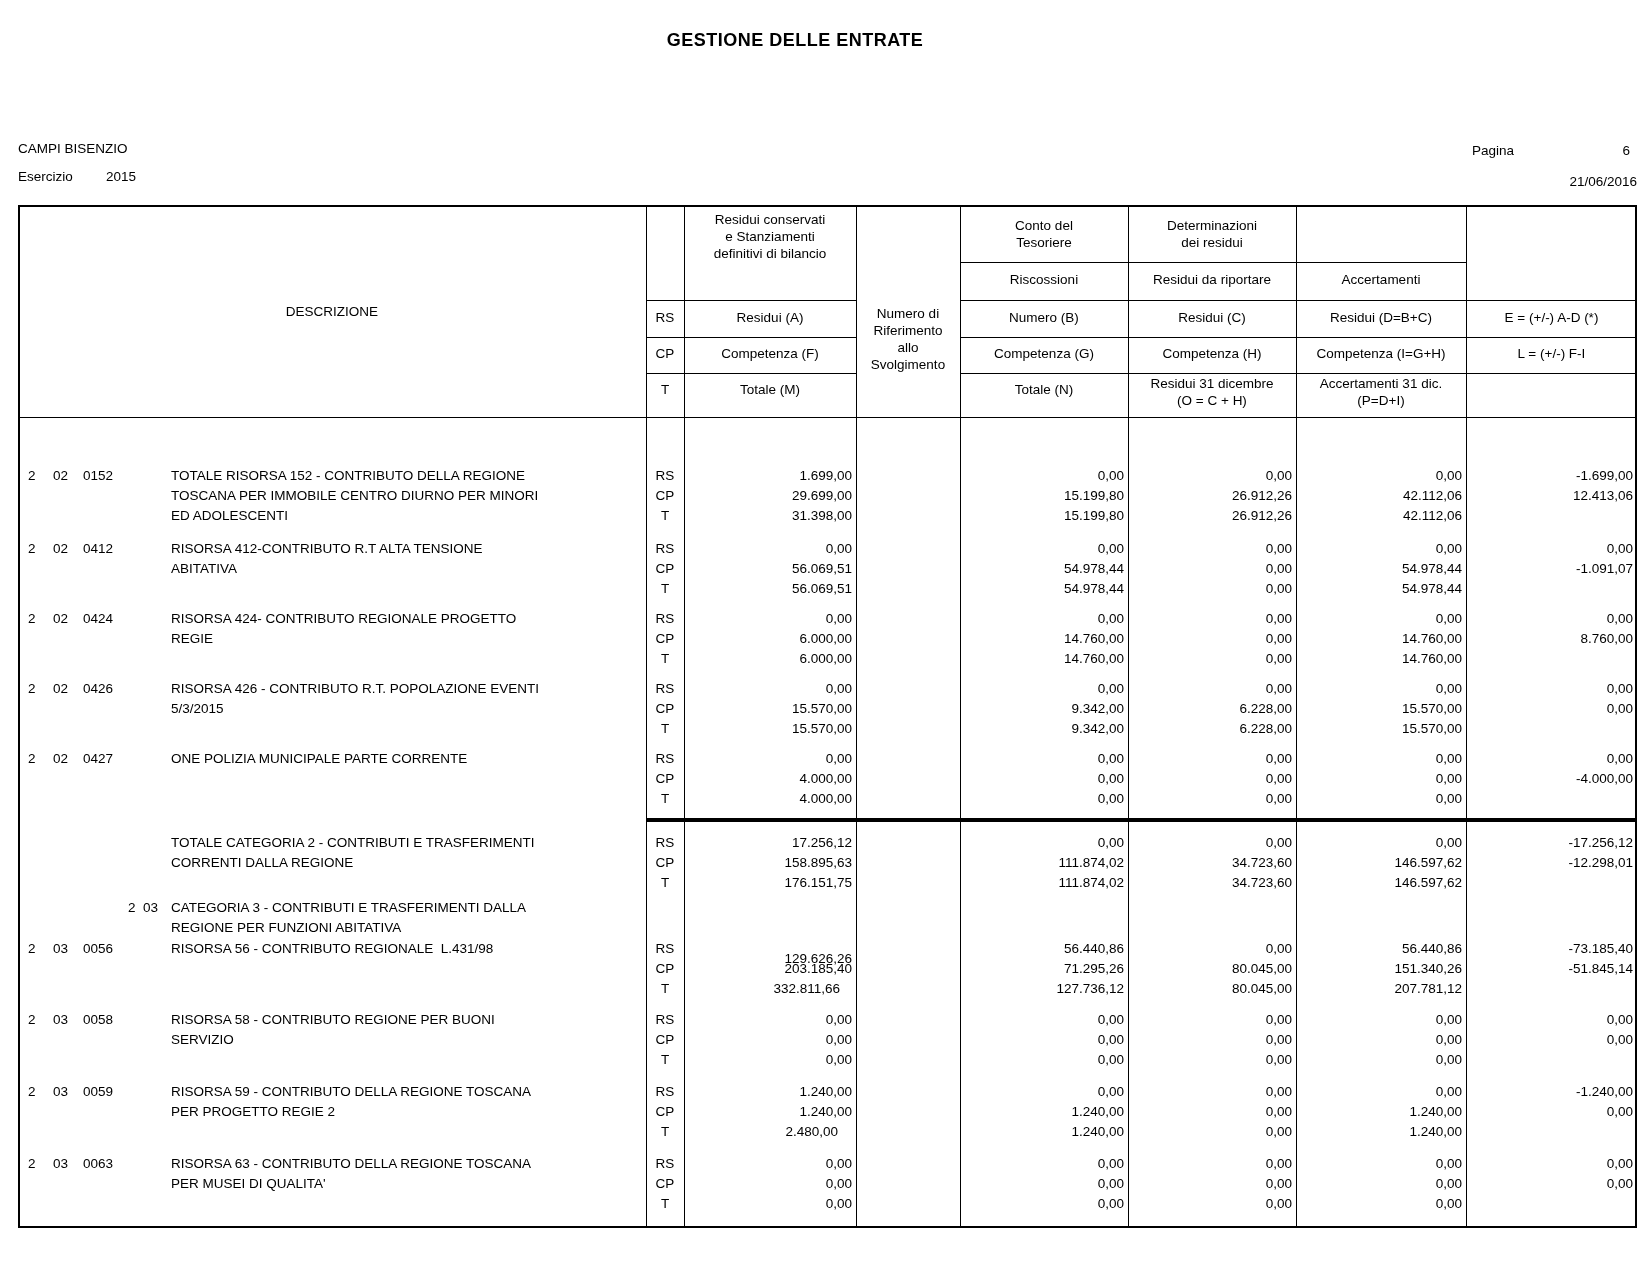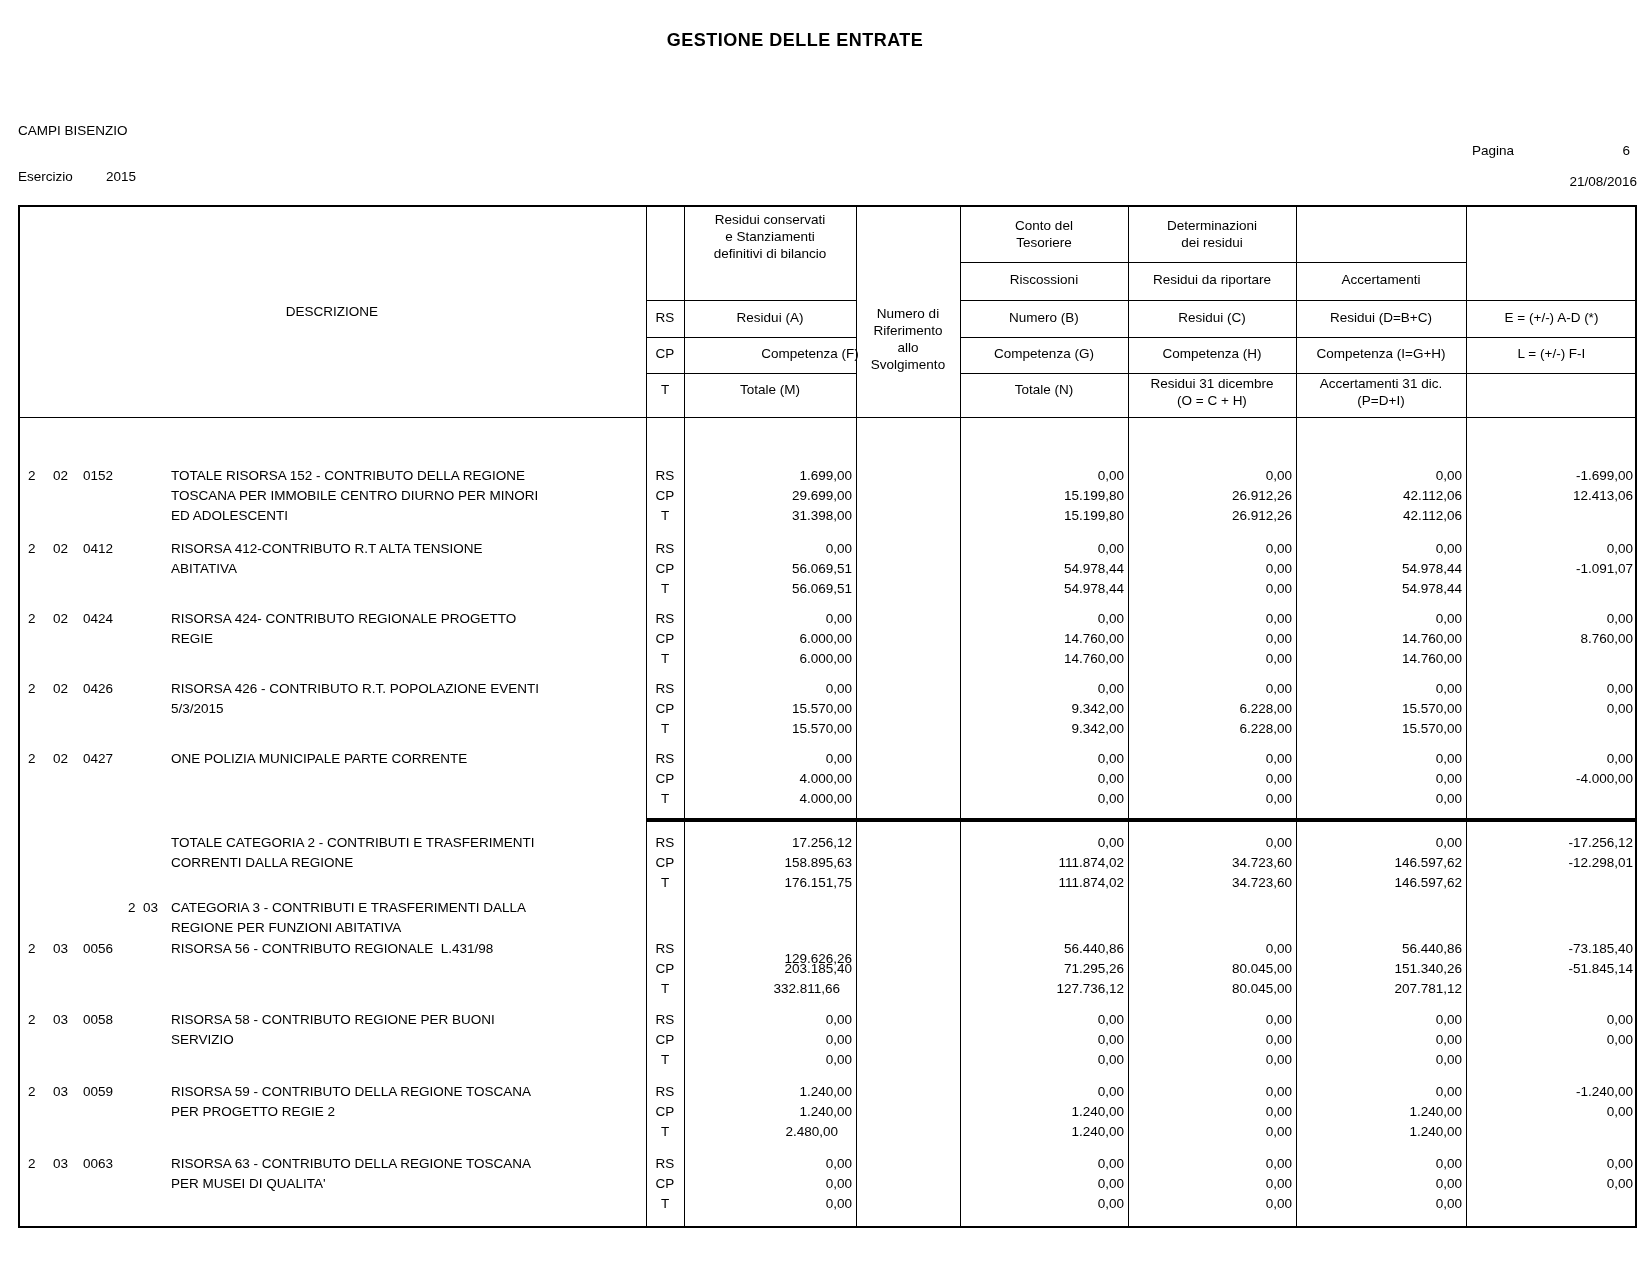--- a/index.html
+++ b/index.html
@@ -31,27 +31,27 @@
   }
   .typelabel{
     position:absolute;font-size:13.5px;line-height:16px;text-align:center;
   }
 </style>
 </head>
 <body>
 
 <div class="abs title" style="left:0;top:30px;width:1590px;">GESTIONE DELLE ENTRATE</div>
 
-<div class="abs t13" style="left:18px;top:123px;">CAMPI BISENZIO</div>
+<div class="abs t13" style="left:18px;top:141px;">CAMPI BISENZIO</div>
 <div class="abs t13" style="left:18px;top:169px;">Esercizio</div>
 <div class="abs t13" style="left:106px;top:169px;">2015</div>
 
 <div class="abs t13" style="left:1472px;top:143px;">Pagina</div>
 <div class="abs t13" style="left:1550px;top:143px;width:80px;text-align:right;">6</div>
-<div class="abs t13" style="left:1480px;top:174px;width:157px;text-align:right;">21/08/2016</div>
+<div class="abs t13" style="left:1480px;top:174px;width:157px;text-align:right;">21/06/2016</div>
 
 <div class="abs" id="tbl">
 
   <div class="frame" style="left:0;top:0;width:1619px;height:2px;"></div>
   <div class="frame" style="left:0;top:1021px;width:1619px;height:2px;"></div>
   <div class="frame" style="left:0;top:0;width:2px;height:1023px;"></div>
   <div class="frame" style="left:1617px;top:0;width:2px;height:1023px;"></div>
 
   <div class="vline" style="left:628px;"></div>
   <div class="vline" style="left:666px;"></div>
@@ -86,21 +86,21 @@
 
   <div class="hcell" style="left:942px;top:66px;width:168px;">Riscossioni</div>
   <div class="hcell" style="left:1110px;top:66px;width:168px;">Residui da riportare</div>
   <div class="hcell" style="left:1278px;top:66px;width:170px;">Accertamenti</div>
 
   <div class="hcell" style="left:628px;top:104px;width:38px;">RS</div>
   <div class="hcell" style="left:628px;top:140px;width:38px;">CP</div>
   <div class="hcell" style="left:628px;top:176px;width:38px;">T</div>
 
   <div class="hcell" style="left:666px;top:104px;width:172px;">Residui (A)</div>
-  <div class="hcell" style="left:666px;top:140px;width:172px;margin-left:40px;">Competenza (F)</div>
+  <div class="hcell" style="left:666px;top:140px;width:172px;">Competenza (F)</div>
   <div class="hcell" style="left:666px;top:176px;width:172px;">Totale (M)</div>
 
   <div class="hcell" style="left:942px;top:104px;width:168px;">Numero (B)</div>
   <div class="hcell" style="left:942px;top:140px;width:168px;">Competenza (G)</div>
   <div class="hcell" style="left:942px;top:176px;width:168px;">Totale (N)</div>
 
   <div class="hcell" style="left:1110px;top:104px;width:168px;">Residui (C)</div>
   <div class="hcell" style="left:1110px;top:140px;width:168px;">Competenza (H)</div>
   <div class="hcell" style="left:1110px;top:170px;width:168px;">Residui 31 dicembre
 (O = C + H)</div>

